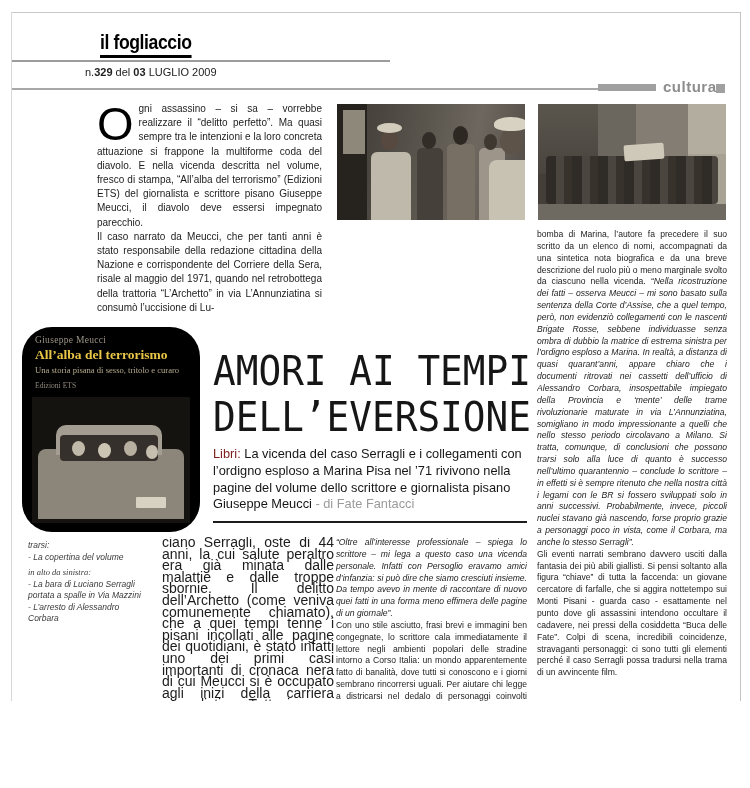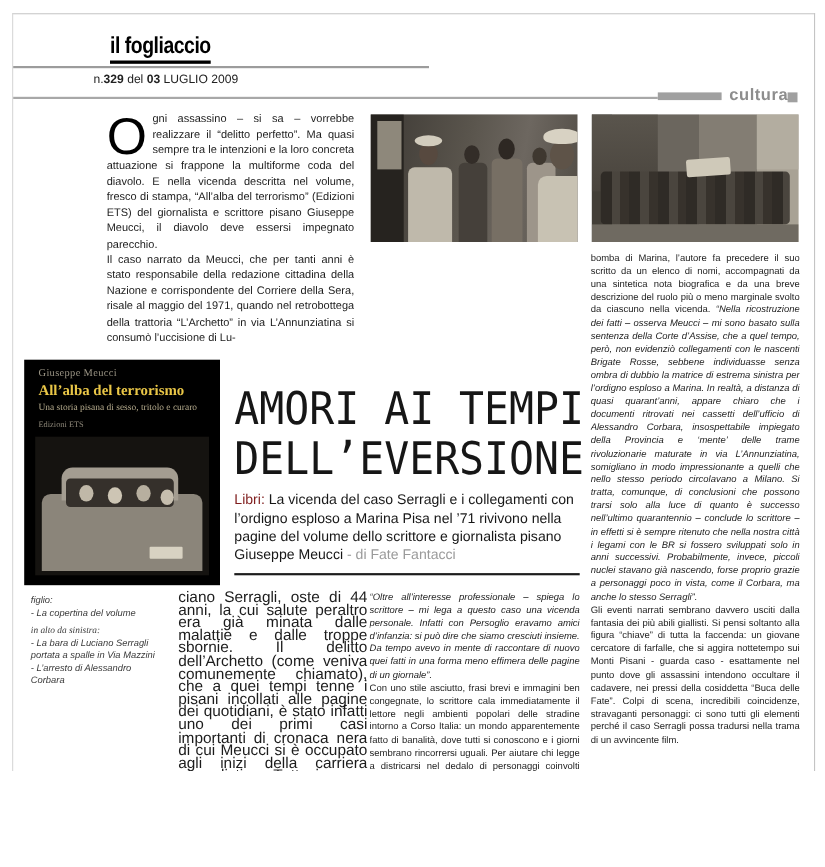--- a/index.html
+++ b/index.html
@@ -62,21 +62,21 @@
   .f-street{left:0;top:100px;width:188px;height:16px;background:#6f6a61;}
   
   .headline{left:213px;top:348px;width:314px;font-family:"DejaVu Sans Mono",monospace;
     font-size:41px;line-height:46px;color:#161616;transform:scaleX(0.92);transform-origin:left top;white-space:nowrap;}
   .standfirst{left:213px;top:446px;width:314px;font-size:12.8px;line-height:16.8px;color:#161616;}
   .kicker{font-weight:normal;color:#7f1d1d;}
   .byline{color:#9a9a9a;}
   .standfirst-rule{left:213px;top:521px;width:314px;height:2px;background:#1c1c1c;}
   .bottom-rule{left:150px;top:763px;width:578px;height:2px;background:#1c1c1c;}
   
-  .cover{left:22px;top:327px;width:178px;height:205px;background:#000;font-family:"Liberation Serif",serif;}
+  .cover{left:22px;top:327px;width:178px;height:205px;background:#000;font-family:"Liberation Serif",serif;border-radius:30px;}
   .cover-author{position:absolute;left:13px;top:8px;font-size:9.5px;color:#9a9484;letter-spacing:0.3px;}
   .cover-title{position:absolute;left:13px;top:20px;font-size:13.5px;font-weight:bold;color:#e9c647;}
   .cover-subtitle{position:absolute;left:13px;top:38px;font-size:8.6px;color:#b5ab8d;}
   .cover-publisher{position:absolute;left:13px;top:54px;font-size:7.6px;color:#8c8678;}
   .cover-photo{position:absolute;left:10px;top:70px;width:158px;height:126px;background:#151310;overflow:hidden;}
   .cover-photo div{position:absolute;}
   .car-body{left:6px;top:52px;width:146px;height:70px;background:#8b857a;border-radius:8px 8px 0 0;}
   .car-roof{left:24px;top:28px;width:106px;height:30px;background:#a49d91;border-radius:10px 10px 0 0;}
   .car-windshield{left:28px;top:38px;width:98px;height:26px;background:#35302b;border-radius:4px;}
   .car-face1{left:40px;top:44px;width:13px;height:15px;background:#c0b8a8;border-radius:50%;}
@@ -161,21 +161,21 @@
 
   <div class="abs headline">
     <div>AMORI AI TEMPI</div>
     <div>DELL’EVERSIONE</div>
   </div>
 
   <div class="abs standfirst"><span class="kicker">Libri:</span><span> La vicenda del caso Serragli e i collegamenti con l’ordigno esploso a Marina Pisa nel ’71 rivivono nella pagine del volume dello scrittore e giornalista pisano Giuseppe Meucci </span><span class="byline">- di Fate Fantacci</span></div>
   <div class="abs standfirst-rule"></div>
 
   <div class="abs caption">
-    <div class="cap-line">figlio:</div>
+    <div class="cap-line">trarsi:</div>
     <div class="cap-line">- La copertina del volume</div>
     <div class="cap-line cap-head">in alto da sinistra:</div>
     <div class="cap-line">- La bara di Luciano Serragli portata a spalle in Via Mazzini</div>
     <div class="cap-line">- L’arresto di Alessandro Corbara</div>
   </div>
 
   <div class="abs body-text col1-bottom">ciano Serragli, oste di 44 anni, la cui salute peraltro era già minata dalle malattie e dalle troppe sbornie. Il delitto dell’Archetto (come veniva comunemente chiamato), che a quei tempi tenne i pisani incollati alle pagine dei quotidiani, è stato infatti uno dei primi casi importanti di cronaca nera di cui Meucci si è occupato agli inizi della carriera giornalistica. Tuttavia, non solo di cronaca nera si trattava. Forti passioni si agitavano in realtà nel retrobottega del piccolo ristorante: torbidi “menages à trois”, ma anche entusiasmi rivoluzionari e propositi sovversivi. Ben presto, infatti, con un pizzico di fortuna (e la famosa coda luciferina!) gli inquirenti riuscirono a ricollegare l’omicidio dell’oste con l’esplosione di un or-</div>
   <div class="abs body-text col2-bottom">
     <p class="it">“Oltre all’interesse professionale – spiega lo scrittore – mi lega a questo caso una vicenda personale. Infatti con Persoglio eravamo amici d’infanzia: si può dire che siamo cresciuti insieme. Da tempo avevo in mente di raccontare di nuovo quei fatti in una forma meno effimera delle pagine di un giornale”.</p>
     <p>Con uno stile asciutto, frasi brevi e immagini ben congegnate, lo scrittore cala immediatamente il lettore negli ambienti popolari delle stradine intorno a Corso Italia: un mondo apparentemente fatto di banalità, dove tutti si conoscono e i giorni sembrano rincorrersi uguali. Per aiutare chi legge a districarsi nel dedalo di personaggi coinvolti nell’uccisione di Luciano Serragli e nel parallelo caso della</p>

